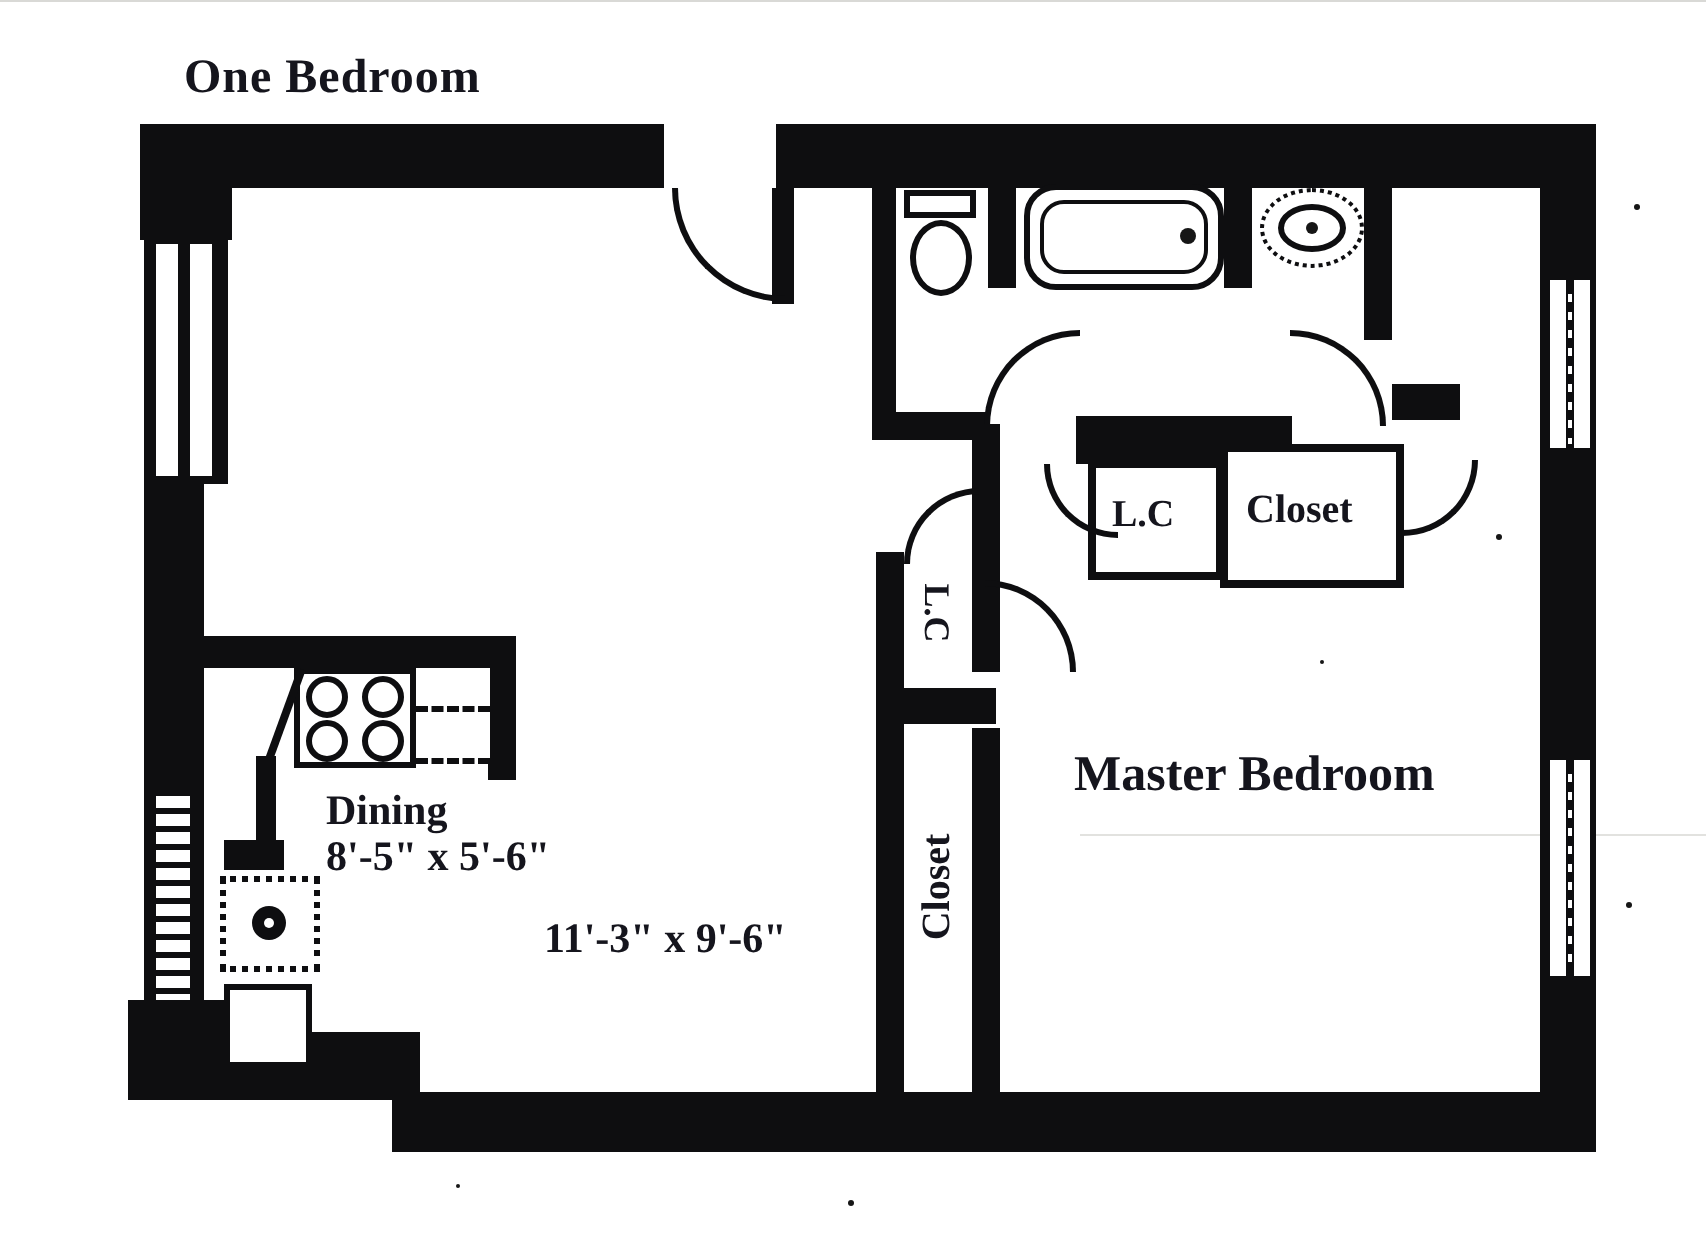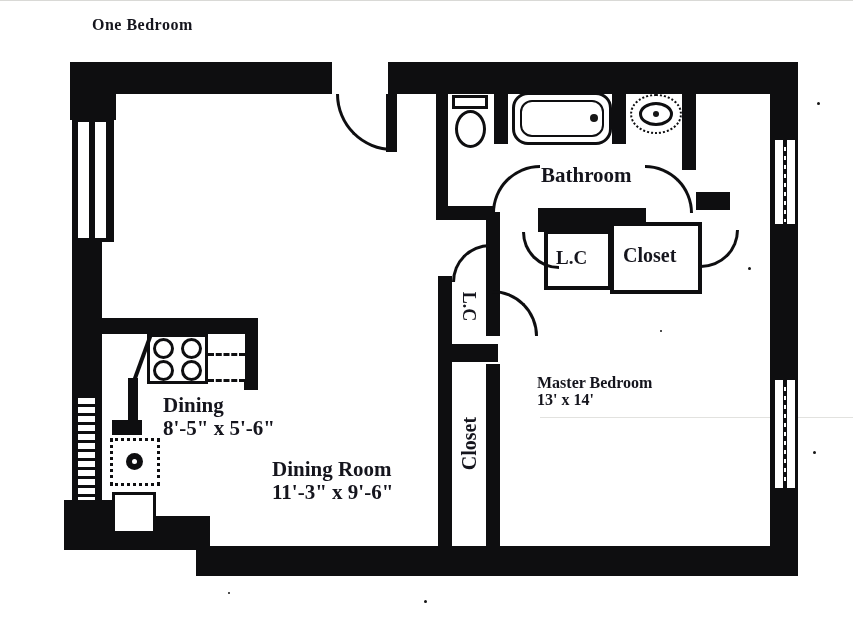--- a/index.html
+++ b/index.html
@@ -23,21 +23,21 @@
   .dashrow{position:absolute;border-bottom:3px dashed #0e0e10;box-sizing:border-box;background:#fff;}
 </style>
 </head>
 <body>
 
 <div id="stage">
 
   <div class="scanline" style="left:0;top:167;width:853px;"></div>
   <div class="scanline" style="left:540px;top:417px;width:313px;background:#e2e2df;"></div>
 
-  <div class="lbl" style="left:92px;top:16px;font-size:16px;letter-spacing:0.5px;">One Bedroom</div>
+  <div class="lbl" style="left:92px;top:26px;font-size:24px;letter-spacing:0.5px;">One Bedroom</div>
 
   <div class="w" style="left:70px;top:62px;width:262px;height:32px;"></div>
   <div class="w" style="left:388px;top:62px;width:408px;height:32px;"></div>
 
   <div class="w" style="left:386px;top:94px;width:11px;height:58px;"></div>
 
   <div class="arc arc-bl" style="left:336px;top:94px;width:57px;height:57px;"></div>
 
   <div class="w" style="left:70px;top:62px;width:46px;height:58px;"></div>
   <div class="w" style="left:72px;top:118px;width:42px;height:124px;"></div>
@@ -68,21 +68,20 @@
   <div class="box" style="left:455px;top:110px;width:31px;height:38px;border-width:3px;border-radius:50%;"></div>
 
   <div class="box" style="left:512px;top:92px;width:100px;height:53px;border-width:3px;border-radius:16px;"></div>
   <div class="box" style="left:520px;top:100px;width:84px;height:37px;border-width:2px;border-radius:12px;"></div>
   <div class="dot" style="left:590px;top:114px;width:8px;height:8px;"></div>
 
   <div style="position:absolute;left:630px;top:94px;width:52px;height:40px;border:2px dotted #0e0e10;border-radius:50%;box-sizing:border-box;background:#fff;"></div>
   <div class="box" style="left:639px;top:102px;width:34px;height:24px;border-width:3px;border-radius:50%;"></div>
   <div class="dot" style="left:653px;top:111px;width:6px;height:6px;"></div>
 
-  <div class="lbl" style="left:541px;top:163px;font-size:21px;">Bathroom</div>
 
   <div class="arc arc-tl" style="left:492px;top:165px;width:48px;height:48px;"></div>
   <div class="arc arc-tr" style="left:645px;top:165px;width:48px;height:48px;"></div>
   <div class="w" style="left:538px;top:208px;width:108px;height:24px;"></div>
   <div class="w" style="left:696px;top:192px;width:34px;height:18px;"></div>
 
   <div class="box" style="left:544px;top:230px;width:68px;height:60px;">
     <div class="lbl" style="left:8px;top:13px;font-size:19px;position:absolute;">L.C</div>
   </div>
   <div class="arc arc-bl" style="left:522px;top:232px;width:37px;height:37px;"></div>
@@ -127,27 +126,25 @@
   </div>
   <div class="box" style="left:112px;top:492px;width:44px;height:42px;border-width:3px;"></div>
 
 
   <div class="lbl" style="left:163px;top:394px;font-size:21px;">
     <div class="ln">Dining</div>
     <div class="ln">8'-5" x 5'-6"</div>
   </div>
 
   <div class="lbl" style="left:272px;top:458px;font-size:21px;">
-    <div class="ln">Dining Room</div>
     <div class="ln">11'-3" x 9'-6"</div>
   </div>
 
-  <div class="lbl" style="left:537px;top:374px;font-size:16px;font-family:Liberation Serif, serif;">
+  <div class="lbl" style="left:537px;top:374px;font-size:25px;font-family:Liberation Serif, serif;">
     <div class="ln">Master Bedroom</div>
-    <div class="ln">13' x 14'</div>
   </div>
 
   <div class="dot" style="left:817px;top:102px;width:3px;height:3px;"></div>
   <div class="dot" style="left:748px;top:267px;width:3px;height:3px;"></div>
   <div class="dot" style="left:813px;top:451px;width:3px;height:3px;"></div>
   <div class="dot" style="left:424px;top:600px;width:3px;height:3px;"></div>
   <div class="dot" style="left:228px;top:592px;width:2px;height:2px;"></div>
   <div class="dot" style="left:660px;top:330px;width:2px;height:2px;"></div>
 
 </div>

